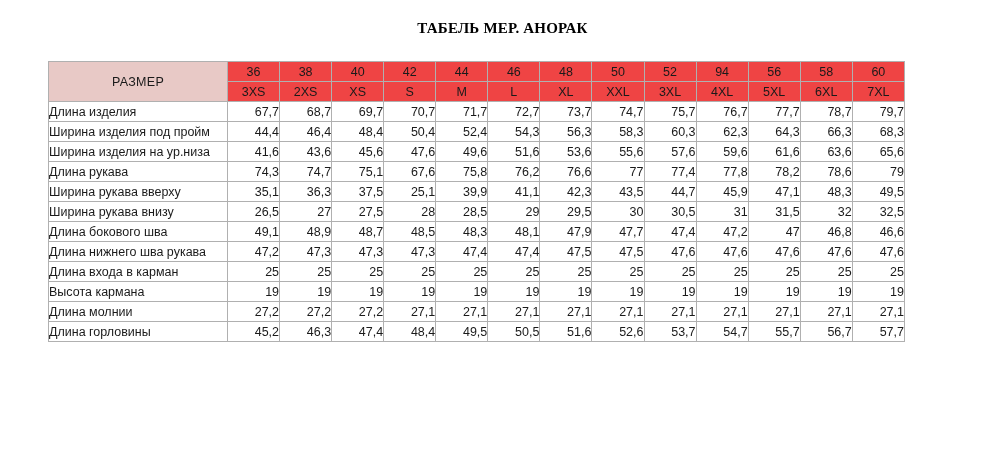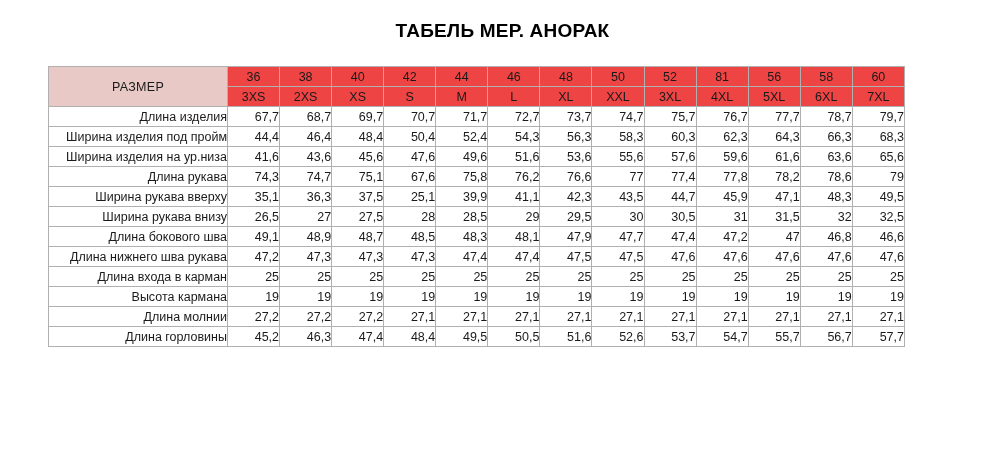--- a/index.html
+++ b/index.html
@@ -14,26 +14,27 @@
     color: #111111;
     overflow: hidden;
   }
   .page {
     position: relative;
     width: 1005px;
     height: 458px;
   }
   .doc-title {
     text-align: center;
-    font-size: 19px;
+    font-size: 15px;
     font-weight: bold;
     letter-spacing: 0.2px;
     margin: 20px 0 0 0;
     padding: 0 40px;
     color: #000000;
+    font-family: Liberation Serif, serif;
   }
   .table-wrap {
     margin: 24px 48px 0 48px;
   }
   table.size-table {
     border-collapse: collapse;
     width: 857px;
     table-layout: fixed;
   }
   table.size-table td,
@@ -53,21 +54,21 @@
   }
   .hdr-label {
     width: 178px;
     background: #e8c9c6;
     text-align: center;
     font-weight: bold;
     font-size: 12px;
     letter-spacing: 0.3px;
   }
   .row-label {
-    text-align: right;
+    text-align: left;
     padding-left: 7px;
     font-size: 12.5px;
     white-space: nowrap;
     overflow: hidden;
   }
   .val {
     text-align: right;
     padding-right: 8px;
     font-size: 12.5px;
   }
@@ -100,21 +101,21 @@
           <td class="hdr-label" rowspan="2">РАЗМЕР</td>
           <td class="num-col">36</td>
           <td class="num-col">38</td>
           <td class="num-col">40</td>
           <td class="num-col">42</td>
           <td class="num-col">44</td>
           <td class="num-col">46</td>
           <td class="num-col">48</td>
           <td class="num-col">50</td>
           <td class="num-col">52</td>
-          <td class="num-col">81</td>
+          <td class="num-col">94</td>
           <td class="num-col">56</td>
           <td class="num-col">58</td>
           <td class="num-col">60</td>
         </tr>
         <tr>
           <td class="alpha-col">3XS</td>
           <td class="alpha-col">2XS</td>
           <td class="alpha-col">XS</td>
           <td class="alpha-col">S</td>
           <td class="alpha-col">M</td>

